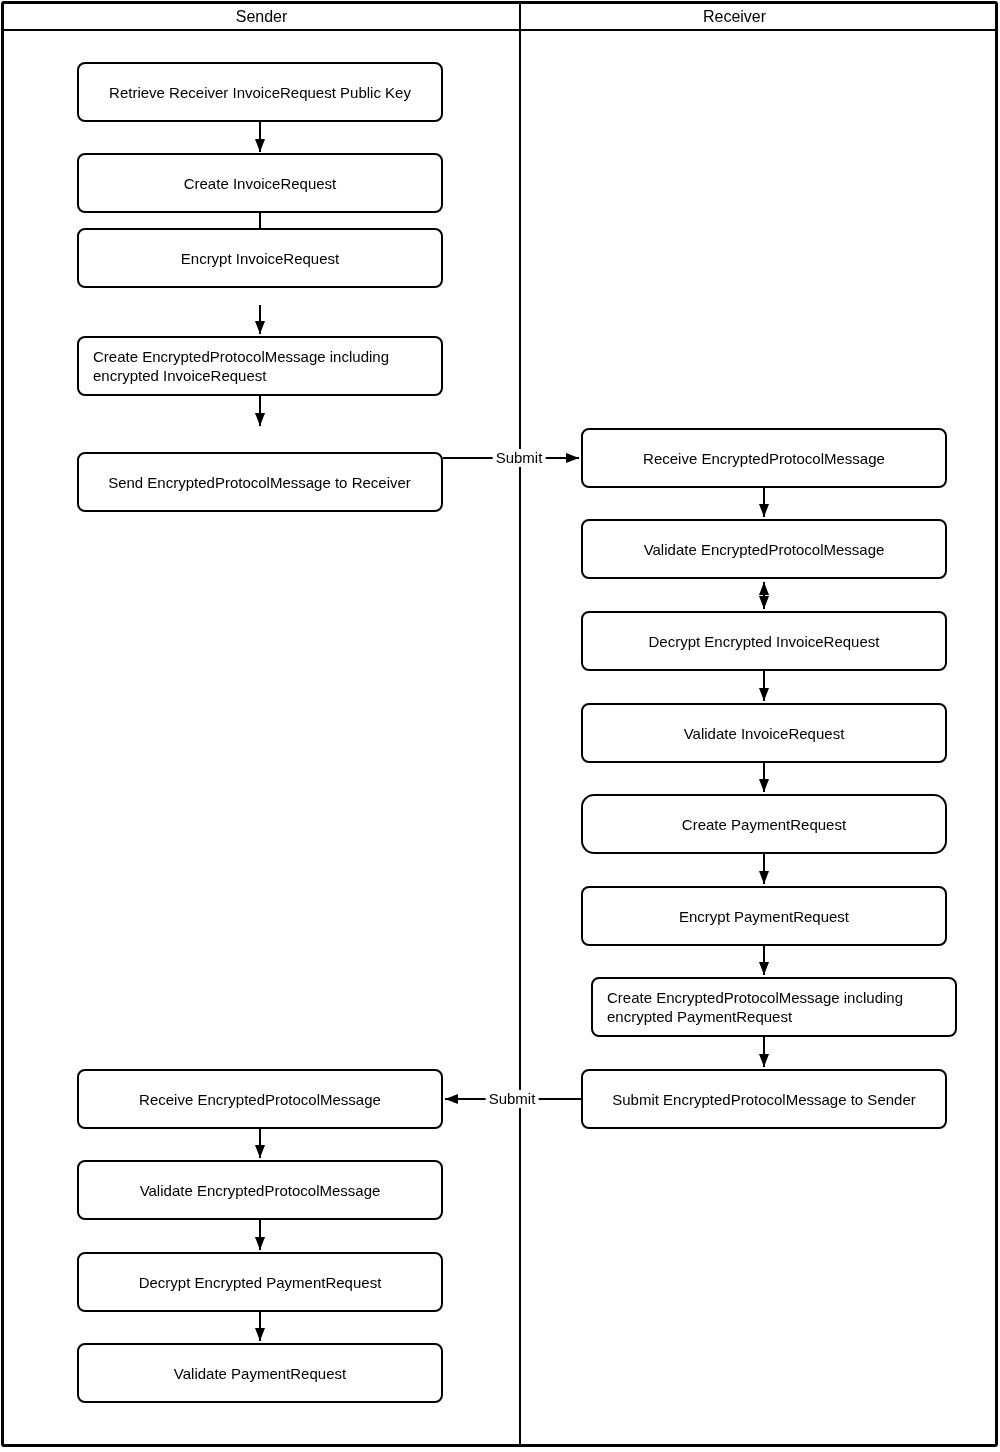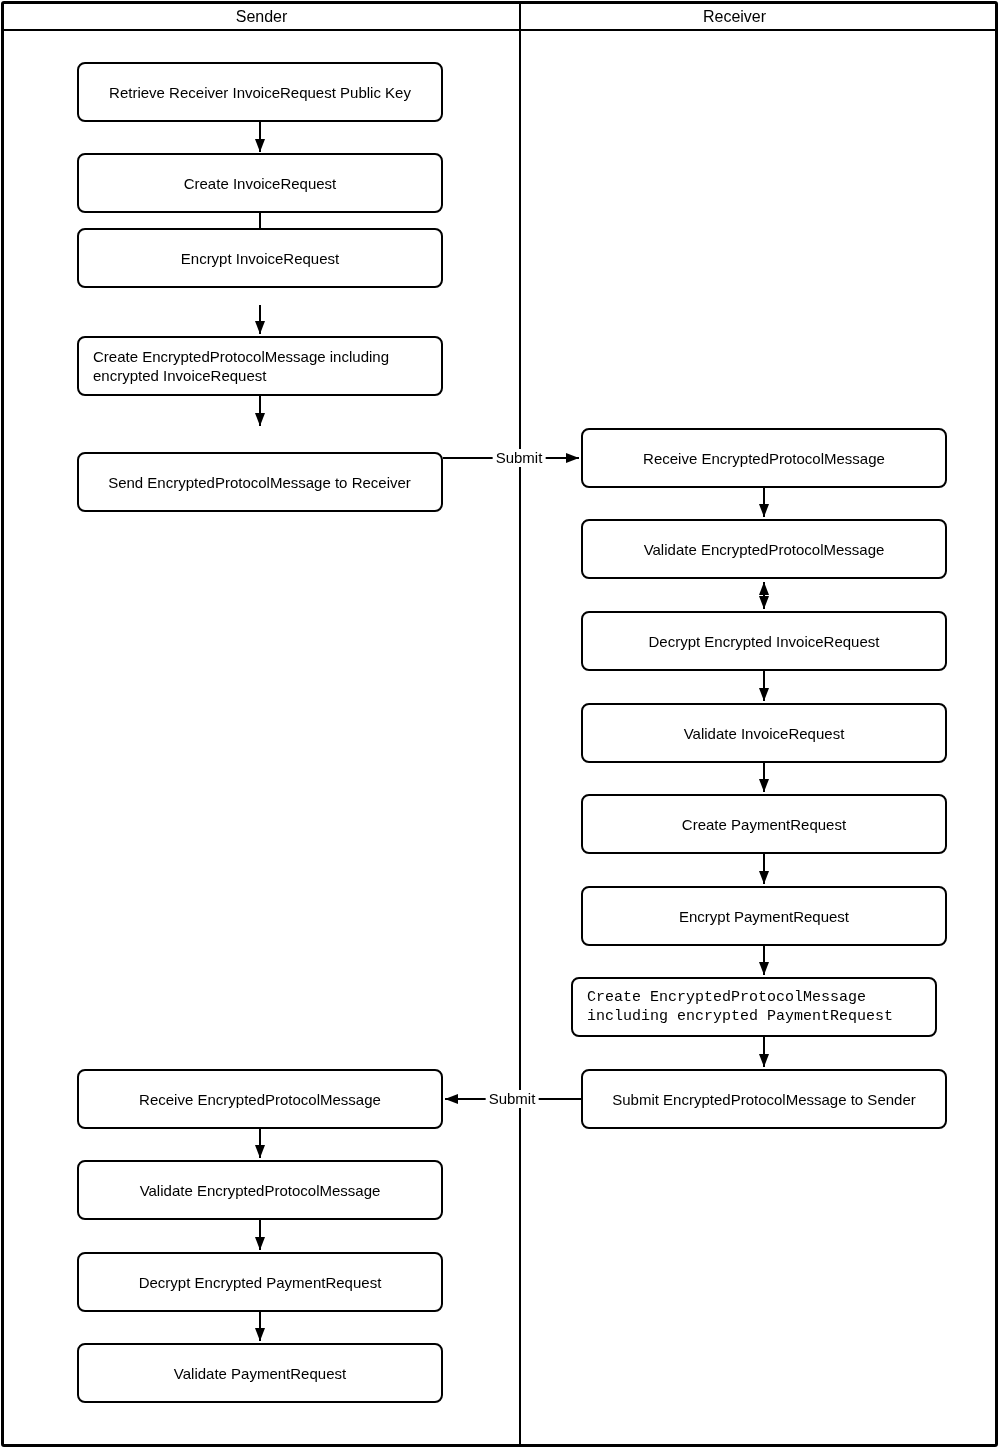--- a/index.html
+++ b/index.html
@@ -133,27 +133,27 @@
   </div>
   <div class="node" style="left:581px; top:519px;">
     <span>Validate EncryptedProtocolMessage</span>
   </div>
   <div class="node" style="left:581px; top:611px;">
     <span>Decrypt Encrypted InvoiceRequest</span>
   </div>
   <div class="node" style="left:581px; top:703px;">
     <span>Validate InvoiceRequest</span>
   </div>
-  <div class="node" style="left:581px; top:794px;">
+  <div class="node" style="left:581px; top:794px;border-radius:13px;">
     <span>Create PaymentRequest</span>
   </div>
   <div class="node" style="left:581px; top:886px;">
     <span>Encrypt PaymentRequest</span>
   </div>
-  <div class="node" style="left:571px; top:977px;font-family:Liberation Mono, monospace;">
+  <div class="node" style="left:591px; top:977px;">
     <span>Create EncryptedProtocolMessage including encrypted PaymentRequest</span>
   </div>
   <div class="node" style="left:581px; top:1069px;">
     <span>Submit EncryptedProtocolMessage to Sender</span>
   </div>
 
   <div class="node" style="left:77px; top:1069px;">
     <span>Receive EncryptedProtocolMessage</span>
   </div>
   <div class="node" style="left:77px; top:1160px;">

